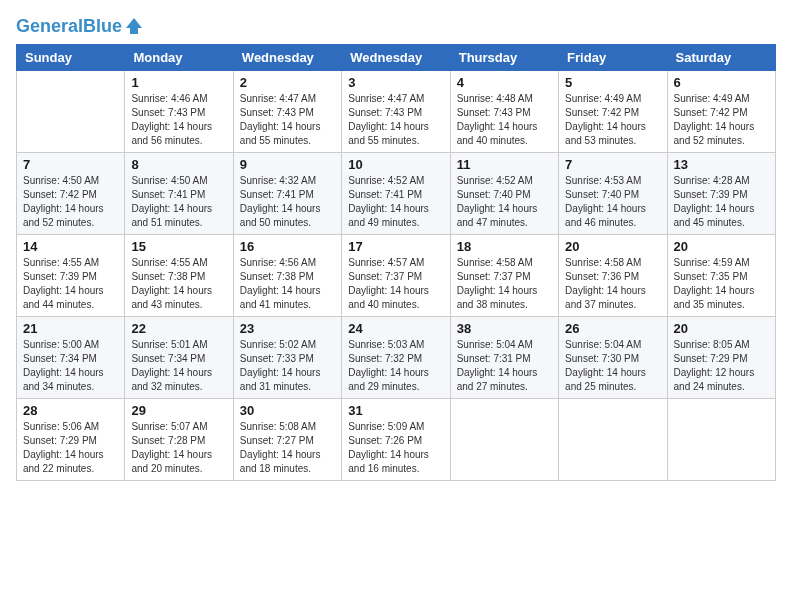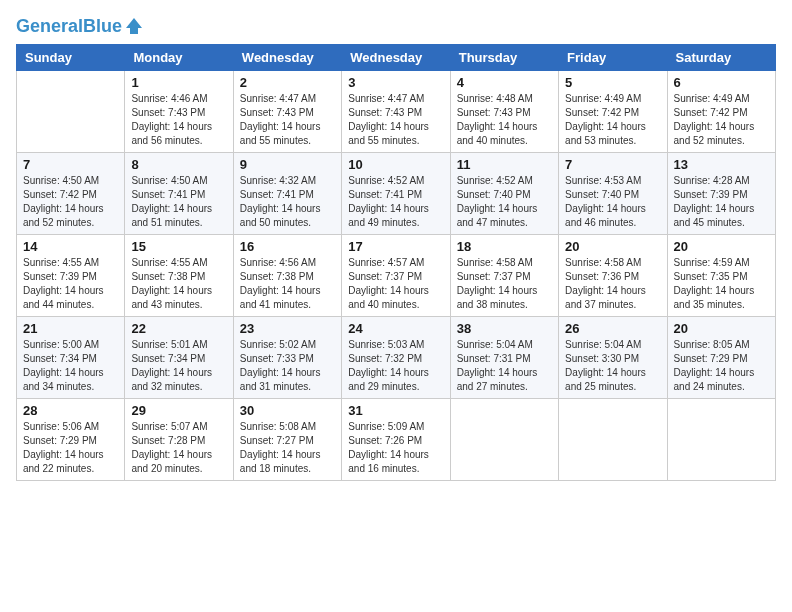--- a/index.html
+++ b/index.html
@@ -319,30 +319,30 @@
           <div class="day-info">
             <span>Sunrise: 5:04 AM</span><br>
             <span>Sunset: 7:31 PM</span><br>
             <span>Daylight: 14 hours and 27 minutes.</span>
           </div>
         </td>
         <td>
           <span class="day-number">26</span>
           <div class="day-info">
             <span>Sunrise: 5:04 AM</span><br>
-            <span>Sunset: 3:30 PM</span><br>
+            <span>Sunset: 7:30 PM</span><br>
             <span>Daylight: 14 hours and 25 minutes.</span>
           </div>
         </td>
         <td>
           <span class="day-number">20</span>
           <div class="day-info">
             <span>Sunrise: 8:05 AM</span><br>
             <span>Sunset: 7:29 PM</span><br>
-            <span>Daylight: 14 hours and 24 minutes.</span>
+            <span>Daylight: 12 hours and 24 minutes.</span>
           </div>
         </td>
       </tr>
       <tr>
         <td>
           <span class="day-number">28</span>
           <div class="day-info">
             <span>Sunrise: 5:06 AM</span><br>
             <span>Sunset: 7:29 PM</span><br>
             <span>Daylight: 14 hours and 22 minutes.</span>

